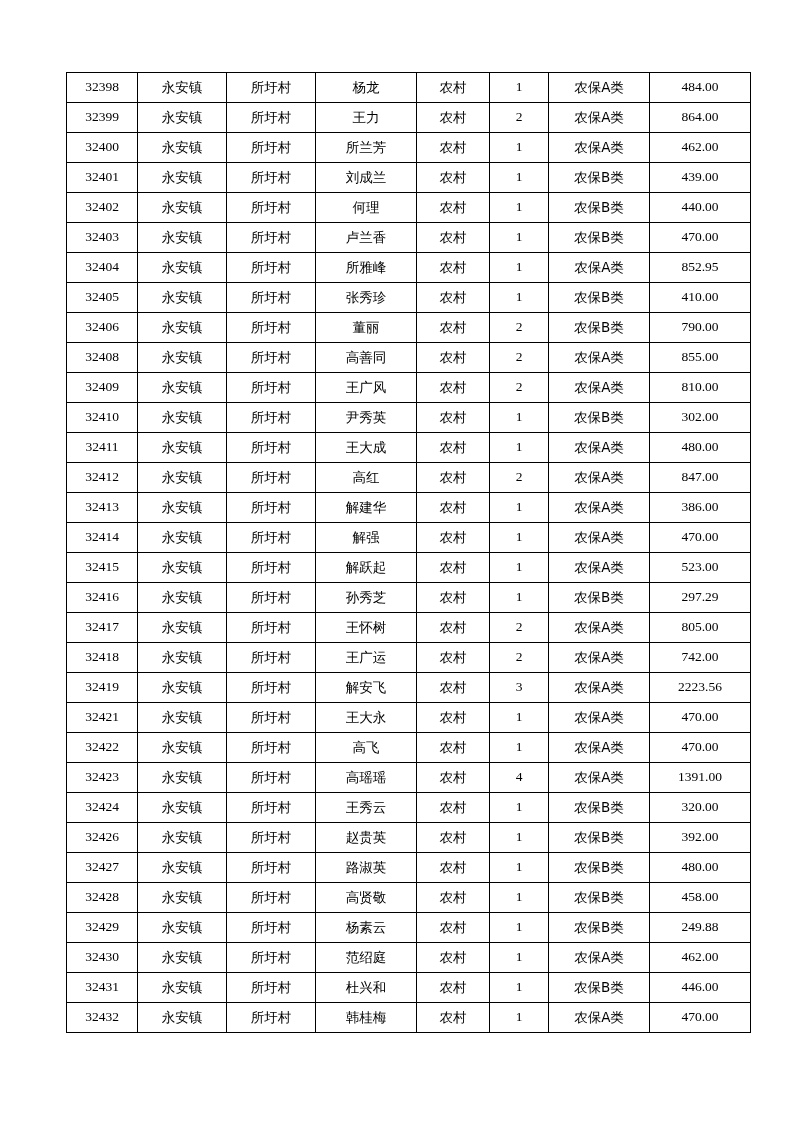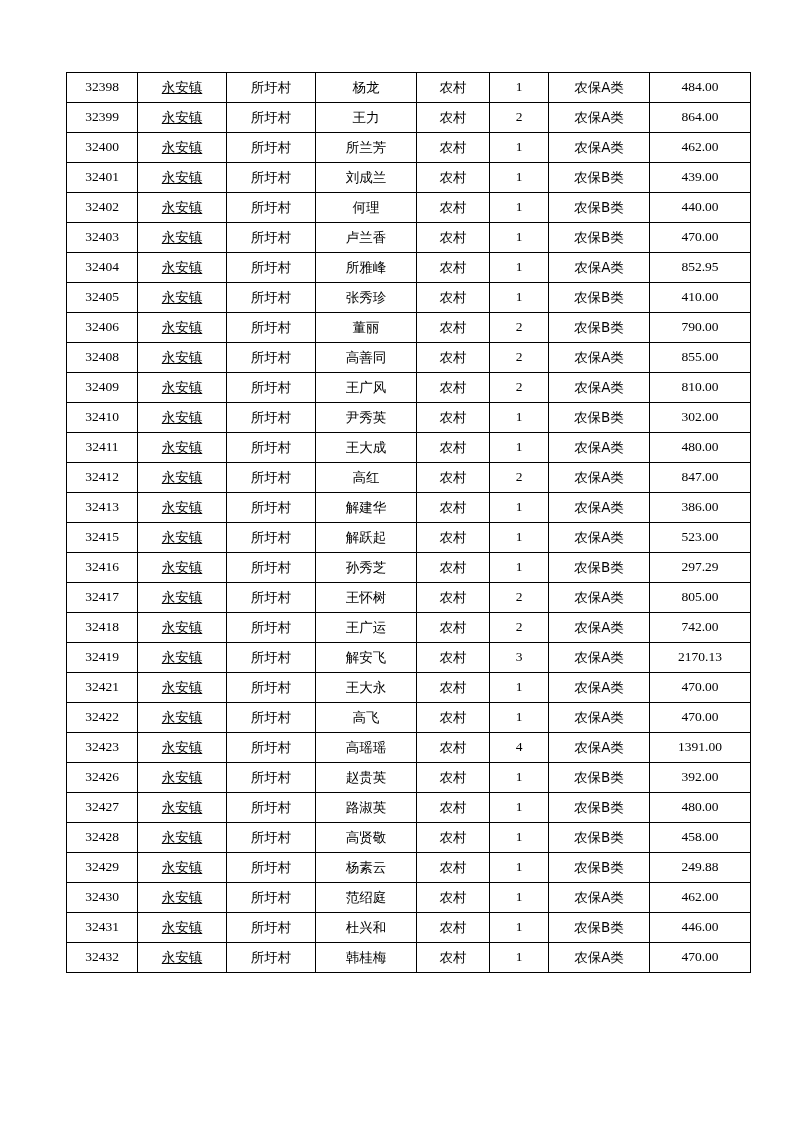--- a/index.html
+++ b/index.html
@@ -31,21 +31,21 @@
     height: 29px;
     padding: 0 2px;
     text-align: center;
     vertical-align: middle;
     font-size: 13.5px;
     line-height: 1.1;
     white-space: nowrap;
     overflow: hidden;
   }
   td.c-id      { width: 66px; font-family: "Liberation Serif", serif; }
-  td.c-town    { width: 84px; text-decoration: underline; }
+  td.c-town    { width: 84px; }
   td.c-village { width: 84px; }
   td.c-name    { width: 96px; }
   td.c-type    { width: 68px; }
   td.c-count   { width: 54px; font-family: "Liberation Serif", serif; }
   td.c-cat     { width: 96px; }
   td.c-amount  { width: 96px; font-family: "Liberation Serif", serif; margin-top: 12px; }
   .cjk { font-family: "DejaVu Sans", sans-serif; font-size: 13px; }
 </style>
 </head>
 <body>
@@ -197,20 +197,30 @@
           <td class="c-id">32413</td>
           <td class="c-town cjk">永安镇</td>
           <td class="c-village cjk">所圩村</td>
           <td class="c-name cjk">解建华</td>
           <td class="c-type cjk">农村</td>
           <td class="c-count">1</td>
           <td class="c-cat cjk">农保A类</td>
           <td class="c-amount">386.00</td>
         </tr>
         <tr>
+          <td class="c-id">32414</td>
+          <td class="c-town cjk">永安镇</td>
+          <td class="c-village cjk">所圩村</td>
+          <td class="c-name cjk">解强</td>
+          <td class="c-type cjk">农村</td>
+          <td class="c-count">1</td>
+          <td class="c-cat cjk">农保A类</td>
+          <td class="c-amount">470.00</td>
+        </tr>
+        <tr>
           <td class="c-id">32415</td>
           <td class="c-town cjk">永安镇</td>
           <td class="c-village cjk">所圩村</td>
           <td class="c-name cjk">解跃起</td>
           <td class="c-type cjk">农村</td>
           <td class="c-count">1</td>
           <td class="c-cat cjk">农保A类</td>
           <td class="c-amount">523.00</td>
         </tr>
         <tr>
@@ -244,21 +254,21 @@
           <td class="c-amount">742.00</td>
         </tr>
         <tr>
           <td class="c-id">32419</td>
           <td class="c-town cjk">永安镇</td>
           <td class="c-village cjk">所圩村</td>
           <td class="c-name cjk">解安飞</td>
           <td class="c-type cjk">农村</td>
           <td class="c-count">3</td>
           <td class="c-cat cjk">农保A类</td>
-          <td class="c-amount">2170.13</td>
+          <td class="c-amount">2223.56</td>
         </tr>
         <tr>
           <td class="c-id">32421</td>
           <td class="c-town cjk">永安镇</td>
           <td class="c-village cjk">所圩村</td>
           <td class="c-name cjk">王大永</td>
           <td class="c-type cjk">农村</td>
           <td class="c-count">1</td>
           <td class="c-cat cjk">农保A类</td>
           <td class="c-amount">470.00</td>
@@ -275,20 +285,30 @@
         </tr>
         <tr>
           <td class="c-id">32423</td>
           <td class="c-town cjk">永安镇</td>
           <td class="c-village cjk">所圩村</td>
           <td class="c-name cjk">高瑶瑶</td>
           <td class="c-type cjk">农村</td>
           <td class="c-count">4</td>
           <td class="c-cat cjk">农保A类</td>
           <td class="c-amount">1391.00</td>
+        </tr>
+        <tr>
+          <td class="c-id">32424</td>
+          <td class="c-town cjk">永安镇</td>
+          <td class="c-village cjk">所圩村</td>
+          <td class="c-name cjk">王秀云</td>
+          <td class="c-type cjk">农村</td>
+          <td class="c-count">1</td>
+          <td class="c-cat cjk">农保B类</td>
+          <td class="c-amount">320.00</td>
         </tr>
         <tr>
           <td class="c-id">32426</td>
           <td class="c-town cjk">永安镇</td>
           <td class="c-village cjk">所圩村</td>
           <td class="c-name cjk">赵贵英</td>
           <td class="c-type cjk">农村</td>
           <td class="c-count">1</td>
           <td class="c-cat cjk">农保B类</td>
           <td class="c-amount">392.00</td>

